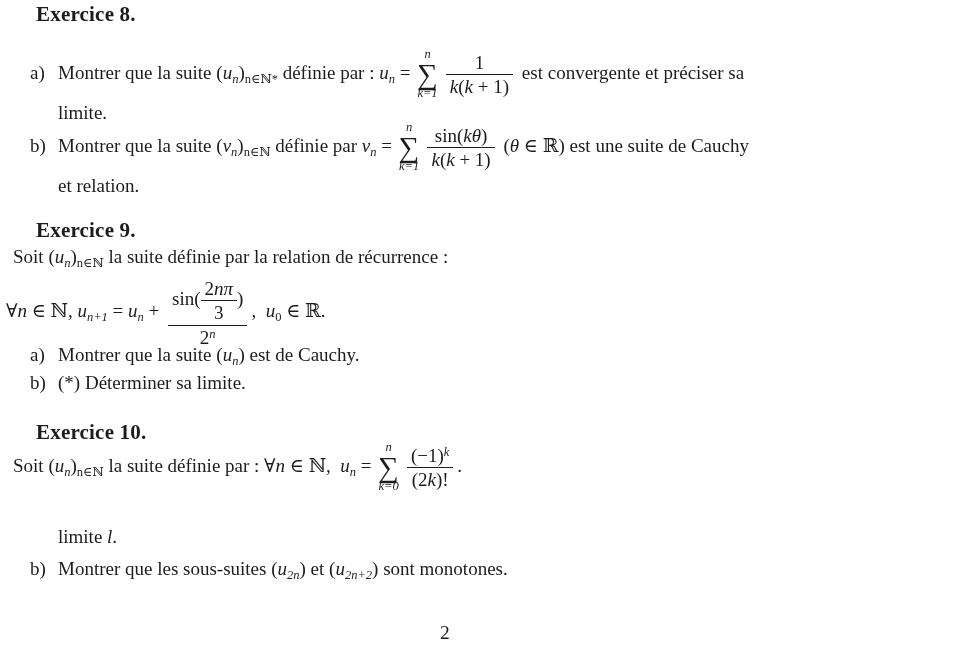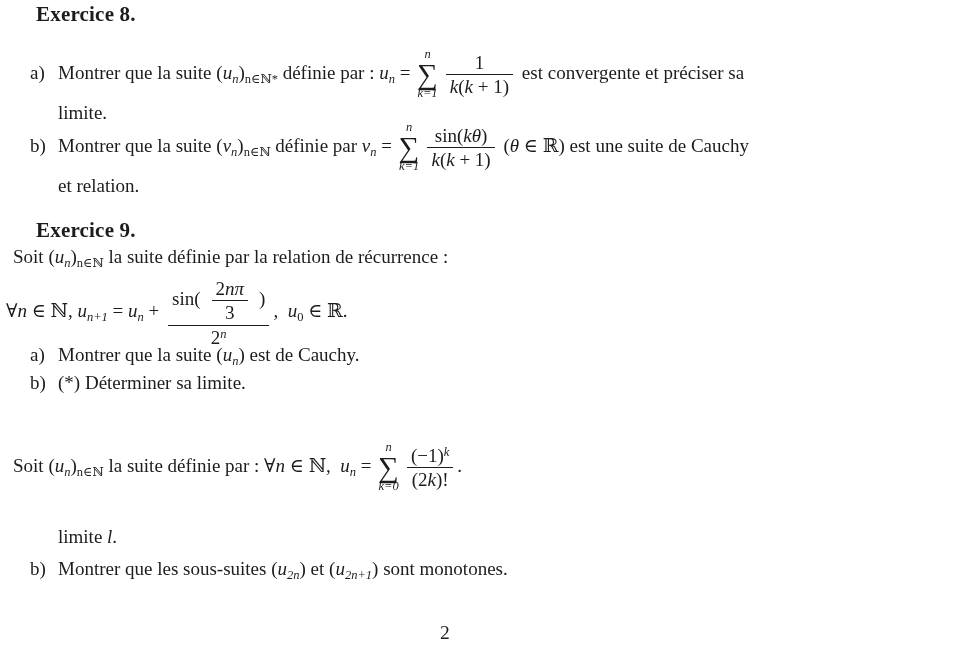--- a/index.html
+++ b/index.html
@@ -13,21 +13,21 @@
   .it { font-style:italic; }
   .lbl { display:inline-block; width:28px; }
   .sb { font-size:12.5px; vertical-align:-4px; line-height:1; }
   .sp { font-size:12.5px; vertical-align:6px; line-height:1; }
   .sum { display:inline-flex; flex-direction:column; align-items:center; vertical-align:middle; margin:0 4px 0 2px; }
   .sum .lim { font-size:12.5px; line-height:1.1; }
   .sum .sg { font-size:29px; line-height:0.85; padding:0 0 1px; }
   .fr { display:inline-block; vertical-align:middle; text-align:center; margin:0 4px; line-height:1.12; }
   .fr .nu { display:block; padding:0 4px 1px; }
   .fr .de { display:block; border-top:1.2px solid #1c1c1c; padding:1px 4px 0; }
-  .fr .fr { margin:0 11px; }
+  .fr .fr { margin:0 0; }
   .pgnum { font-size:19.5px; }
 </style>
 </head>
 <body>
 
 <div class="page">
 
   <div class="line hd" style="left:36px;top:2px;">Exercice 8.</div>
 
   <div class="line" style="left:30px;top:48px;"><span class="lbl">a)</span><span>Montrer que la suite </span><span>(</span><span class="it">u</span><sub class="sb it">n</sub><span>)</span><sub class="sb">n∈ℕ*</sub><span> définie par : </span><span class="it">u</span><sub class="sb it">n</sub><span> = </span><span class="sum"><span class="lim it">n</span><span class="sg">∑</span><span class="lim it">k=1</span></span><span class="fr"><span class="nu">1</span><span class="de"><span class="it">k</span><span>(</span><span class="it">k</span><span> + 1)</span></span></span><span> est convergente et préciser sa</span></div>
@@ -41,24 +41,25 @@
   <div class="line hd" style="left:36px;top:218px;">Exercice 9.</div>
 
   <div class="line" style="left:13px;top:246px;"><span>Soit </span><span>(</span><span class="it">u</span><sub class="sb it">n</sub><span>)</span><sub class="sb">n∈ℕ</sub><span> la suite définie par la relation de récurrence :</span></div>
 
   <div class="line" style="left:6px;top:278px;"><span>∀</span><span class="it">n</span><span> ∈ ℕ, </span><span class="it">u</span><sub class="sb it">n+1</sub><span> = </span><span class="it">u</span><sub class="sb it">n</sub><span> + </span><span class="fr"><span class="nu"><span>sin(</span><span class="fr"><span class="nu"><span>2</span><span class="it">nπ</span></span><span class="de">3</span></span><span>)</span></span><span class="de"><span>2</span><sup class="sp it">n</sup></span></span><span>,  </span><span class="it">u</span><sub class="sb">0</sub><span> ∈ ℝ.</span></div>
 
   <div class="line" style="left:30px;top:344px;"><span class="lbl">a)</span><span>Montrer que la suite (</span><span class="it">u</span><sub class="sb it">n</sub><span>) est de Cauchy.</span></div>
 
   <div class="line" style="left:30px;top:372px;"><span class="lbl">b)</span><span>(*) Déterminer sa limite.</span></div>
 
+  <div class="line hd" style="left:36px;top:420px;">Exercice 10.</div>
 
   <div class="line" style="left:13px;top:441px;"><span>Soit </span><span>(</span><span class="it">u</span><sub class="sb it">n</sub><span>)</span><sub class="sb">n∈ℕ</sub><span> la suite définie par : ∀</span><span class="it">n</span><span> ∈ ℕ,  </span><span class="it">u</span><sub class="sb it">n</sub><span> = </span><span class="sum"><span class="lim it">n</span><span class="sg">∑</span><span class="lim it">k=0</span></span><span class="fr"><span class="nu"><span>(−1)</span><sup class="sp it">k</sup></span><span class="de"><span>(2</span><span class="it">k</span><span>)!</span></span></span><span>.</span></div>
 
 
   <div class="line" style="left:58px;top:526px;"><span>limite </span><span class="it">l</span><span>.</span></div>
 
-  <div class="line" style="left:30px;top:558px;"><span class="lbl">b)</span><span>Montrer que les sous-suites (</span><span class="it">u</span><sub class="sb it">2n</sub><span>) et (</span><span class="it">u</span><sub class="sb it">2n+1</sub><span>) sont monotones.</span></div>
+  <div class="line" style="left:30px;top:558px;"><span class="lbl">b)</span><span>Montrer que les sous-suites (</span><span class="it">u</span><sub class="sb it">2n</sub><span>) et (</span><span class="it">u</span><sub class="sb it">2n+2</sub><span>) sont monotones.</span></div>
 
 
   <div class="line pgnum" style="left:440px;top:622px;">2</div>
 
 </div>
 
 </body></html>

